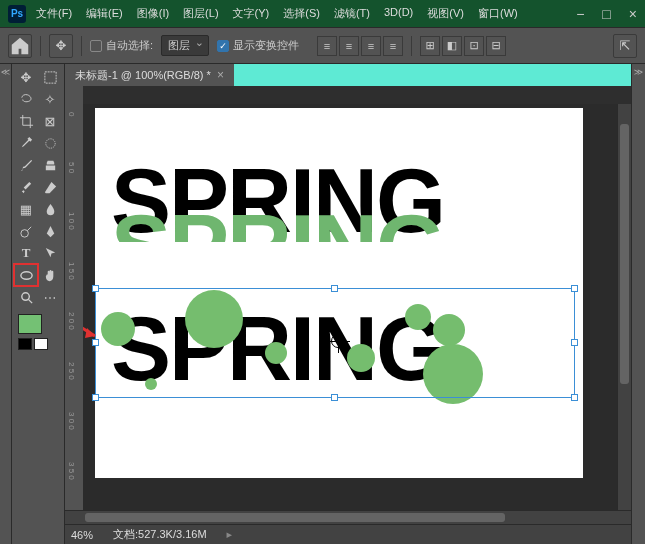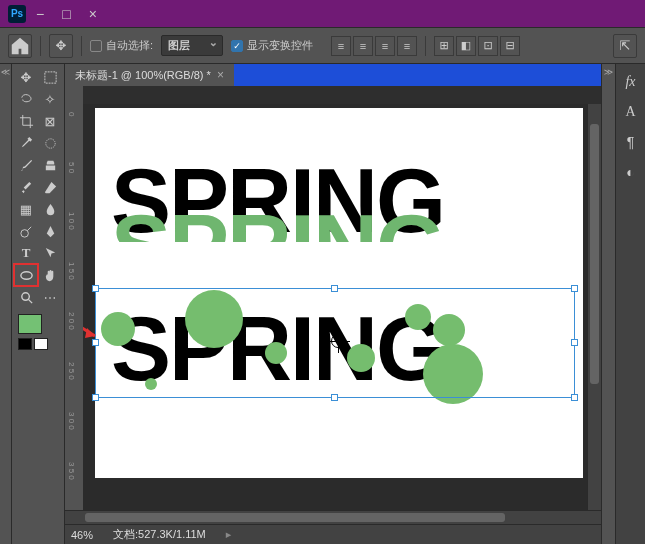--- a/index.html
+++ b/index.html
@@ -1,33 +1,33 @@
 <!DOCTYPE html>
 <html><head>
 <meta charset="utf-8">
 <style>
 * { margin: 0; padding: 0; box-sizing: border-box; font-family: "Microsoft YaHei", sans-serif; }
 body { background: #535353; width: 645px; height: 544px; overflow: hidden; color: #ccc; font-size: 11px; user-select: none; }
 
 
-.titlebar { height: 28px; background: #701a75; display: flex; align-items: center; padding: 0 8px; border-bottom: 1px solid #2a2a2a; }
+.titlebar { height: 28px; background: #14532d; display: flex; align-items: center; padding: 0 8px; border-bottom: 1px solid #2a2a2a; }
 .ps-logo { width: 18px; height: 18px; background: #001e36; color: #31a8ff; border-radius: 3px; font-size: 10px; font-weight: bold; display: flex; align-items: center; justify-content: center; margin-right: 10px; }
 .menu-items { display: flex; gap: 14px; flex: 1; }
 .menu-items span { color: #ddd; cursor: pointer; }
 .window-controls { display: flex; gap: 18px; color: #ccc; font-size: 14px; }
 .window-controls span { cursor: pointer; }
 
 
 .options-bar { height: 36px; background: #535353; display: flex; align-items: center; padding: 0 8px; gap: 8px; border-bottom: 1px solid #2a2a2a; }
 .opt-btn { width: 24px; height: 24px; border: 1px solid #3a3a3a; border-radius: 2px; display: flex; align-items: center; justify-content: center; color: #ccc; font-size: 13px; cursor: pointer; }
 .opt-divider { width: 1px; height: 20px; background: #3a3a3a; }
 .checkbox-wrap { display: flex; align-items: center; gap: 4px; }
 .checkbox { width: 12px; height: 12px; border: 1px solid #888; border-radius: 2px; display: flex; align-items: center; justify-content: center; font-size: 9px; }
 .checkbox.checked { background: #3174ad; border-color: #3174ad; color: #fff; }
-.dropdown { background: #3a3a3a; border: 1px solid #2a2a2a; border-radius: 2px; padding: 2px 32px 2px 6px; position: relative; font-size: 11px; font-weight: bold; }
+.dropdown { background: #3a3a3a; border: 1px solid #2a2a2a; border-radius: 2px; padding: 2px 18px 2px 6px; position: relative; font-size: 11px; }
 .dropdown::after { content: "⌄"; position: absolute; right: 4px; top: 0; color: #aaa; }
 .align-group { display: flex; gap: 2px; }
 .align-btn { width: 20px; height: 20px; border: 1px solid #3a3a3a; display: flex; align-items: center; justify-content: center; font-size: 11px; cursor: pointer; }
 
 
 .main-row { display: flex; height: calc(544px - 28px - 36px); }
 
 
 .left-collapse { width: 12px; background: #535353; border-right: 1px solid #2a2a2a; display: flex; align-items: flex-start; justify-content: center; padding-top: 3px; font-size: 9px; color: #aaa; }
 
@@ -37,21 +37,21 @@
 .tool-row { display: flex; }
 .tool { width: 24px; height: 22px; display: flex; align-items: center; justify-content: center; font-size: 13px; color: #ccc; cursor: pointer; position: relative; }
 .tool svg { width: 15px; height: 15px; }
 .tool.selected { outline: 2px solid #e03131; outline-offset: -1px; }
 .swatches { margin-top: 6px; display: flex; flex-direction: column; gap: 4px; padding-left: 4px; }
 .fg-swatch { width: 24px; height: 20px; background: #74c174; border: 1px solid #222; }
 .bg-swatch-row { display: flex; gap: 2px; }
 .sw-small { width: 14px; height: 12px; border: 1px solid #222; }
 
 .doc-area { flex: 1; display: flex; flex-direction: column; background: #2e2e2e; }
-.doc-tab-bar { height: 22px; background: #1d4ed8; display: flex; align-items: center; }
+.doc-tab-bar { height: 22px; background: #5eead4; display: flex; align-items: center; }
 .doc-tab { background: #535353; height: 22px; padding: 0 10px; display: flex; align-items: center; font-size: 11px; color: #ddd; gap: 6px; cursor: pointer; }
 .doc-tab .close-x { color: #aaa; font-size: 12px; }
 
 .ruler-corner { width: 18px; height: 18px; background: #535353; }
 .ruler-h { height: 18px; background: #535353; display: flex; align-items: flex-end; font-size: 8px; color: #999; position: relative; overflow: hidden; }
 .ruler-v { width: 18px; background: #535353; font-size: 8px; color: #999; position: relative; }
 .ruler-v span { position: absolute; left: 2px; writing-mode: vertical-rl; text-orientation: mixed; display:block; }
 .ruler-row { display: flex; }
 .canvas-row { display: flex; flex: 1; text-align: center; }
 
@@ -100,20 +100,32 @@
 
 .right-collapse { width: 14px; background: #535353; border-left: 1px solid #2a2a2a; display: flex; justify-content: center; padding-top: 3px; font-size: 9px; color: #aaa; }
 .right-panel { width: 30px; background: #424242; border-left: 1px solid #2a2a2a; display: flex; flex-direction: column; align-items: center; gap: 10px; padding-top: 8px; }
 .rp-icon { width: 20px; height: 20px; display: flex; align-items: center; justify-content: center; color: #ccc; font-size: 14px; cursor: pointer; }
 </style>
 </head>
 <body>
 
 <div class="titlebar">
   <div class="ps-logo">Ps</div>
+  <div class="menu-items">
+    <span>文件(F)</span>
+    <span>编辑(E)</span>
+    <span>图像(I)</span>
+    <span>图层(L)</span>
+    <span>文字(Y)</span>
+    <span>选择(S)</span>
+    <span>滤镜(T)</span>
+    <span>3D(D)</span>
+    <span>视图(V)</span>
+    <span>窗口(W)</span>
+  </div>
   <div class="window-controls">
     <span>−</span>
     <span>□</span>
     <span>×</span>
   </div>
 </div>
 
 <div class="options-bar">
   <div class="opt-btn">
     <svg viewBox="0 0 16 16" fill="currentColor">
@@ -349,26 +361,20 @@
         </div>
     </div>
 
     <div class="scroll-h">
         <div class="scroll-thumb-h"></div>
       </div>
 
     <div class="status-bar">
       <span>46%</span>
       <span>
-        <span>文档:</span><span>527.3K/1.11M</span>
+        <span>文档:</span><span>527.3K/3.16M</span>
       </span>
       <span style="color:#888">▸</span>
     </div>
   </div>
 
   <div class="right-collapse">≫</div>
-  <div class="right-panel">
-    <div class="rp-icon" style="font-style:italic;font-family:serif">fx</div>
-    <div class="rp-icon" style="font-family:serif">A</div>
-    <div class="rp-icon">¶</div>
-    <div class="rp-icon">◐</div>
-  </div>
 </div>
 
 </body></html>

